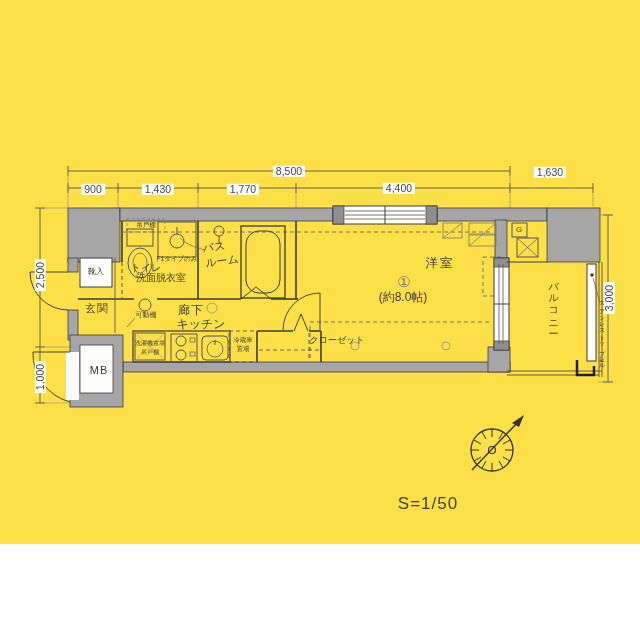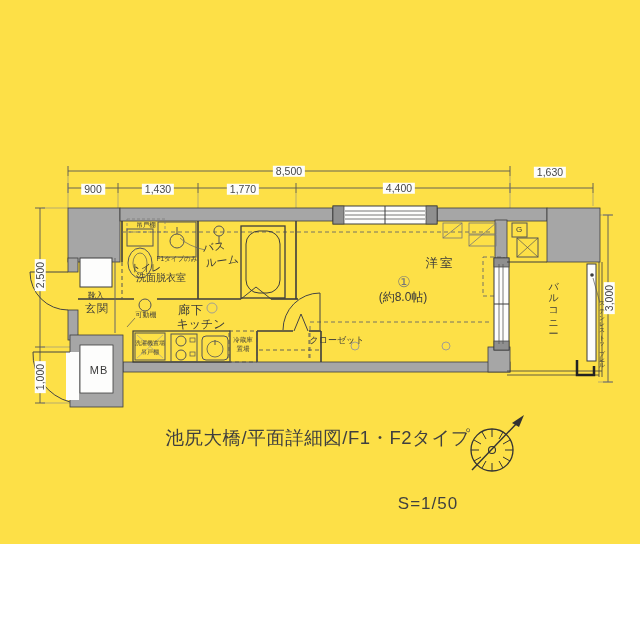--- a/index.html
+++ b/index.html
@@ -249,21 +249,21 @@
   <span class="lbl dim" style="left:93px;top:189px;">900</span>
   <span class="lbl dim" style="left:158px;top:189px;">1,430</span>
   <span class="lbl dim" style="left:243px;top:189px;">1,770</span>
   <span class="lbl dim" style="left:399px;top:188px;">4,400</span>
   <span class="lbl dim" style="left:550px;top:172px;">1,630</span>
   <span class="lbl dim rot" style="left:40px;top:275px;">2,500</span>
   <span class="lbl dim rot" style="left:40px;top:377px;">1,000</span>
   <span class="lbl dim rot" style="left:609px;top:298px;">3,000</span>
 
   <span class="lbl" style="left:97px;top:308px;font-size:11px;letter-spacing:1px;">玄関</span>
-  <span class="lbl" style="left:96px;top:272px;font-size:8px;margin-top:24px;">靴入</span>
+  <span class="lbl" style="left:96px;top:272px;font-size:8px;">靴入</span>
   <span class="lbl" style="left:146px;top:268px;font-size:10px;">トイレ</span>
   <span class="lbl" style="left:161px;top:278px;font-size:10px;">洗面脱衣室</span>
   <span class="lbl tilt" style="left:214px;top:247px;font-size:11px;">バス</span>
   <span class="lbl tilt" style="left:222px;top:261px;font-size:11px;">ルーム</span>
   <span class="lbl" style="left:191px;top:310px;font-size:12px;letter-spacing:1px;">廊下</span>
   <span class="lbl" style="left:201px;top:324px;font-size:12px;">キッチン</span>
   <span class="lbl" style="left:403px;top:263px;font-size:12.5px;letter-spacing:2px;margin-left:37px;">洋室</span>
   <span class="lbl" style="left:404px;top:281px;font-size:15px;color:#777;">①</span>
   <span class="lbl" style="left:403px;top:297px;font-size:12px;">(約8.0帖)</span>
   <span class="lbl" style="left:293px;top:340px;font-size:9px;margin-left:44px;">クローゼット</span>
@@ -273,15 +273,14 @@
   <span class="lbl" style="left:146px;top:225px;font-size:6.5px;">吊戸棚</span>
   <span class="lbl" style="left:177px;top:259px;font-size:6.5px;">F1タイプのみ</span>
   <span class="lbl" style="left:146px;top:314px;font-size:7px;">可動棚</span>
   <span class="lbl" style="left:150px;top:343px;font-size:6px;">洗濯機置場</span>
   <span class="lbl" style="left:150px;top:352px;font-size:6px;">吊戸棚</span>
   <span class="lbl" style="left:243px;top:340px;font-size:6.5px;">冷蔵庫</span>
   <span class="lbl" style="left:243px;top:349px;font-size:6.5px;">置場</span>
   <span class="lbl" style="left:519px;top:230px;font-size:8px;">G</span>
   <span class="lbl vert" style="left:602px;top:331px;font-size:6px;letter-spacing:0;">ステンレストップレール</span>
 
-  <span class="lbl title1" style="left:318px;top:438px;">池尻大橋/平面詳細図/F1・F2タイプ</span>
   <span class="lbl title2" style="left:428px;top:459px;margin-top:44px;">S=1/50</span>
 </div>
 
 </body></html>

